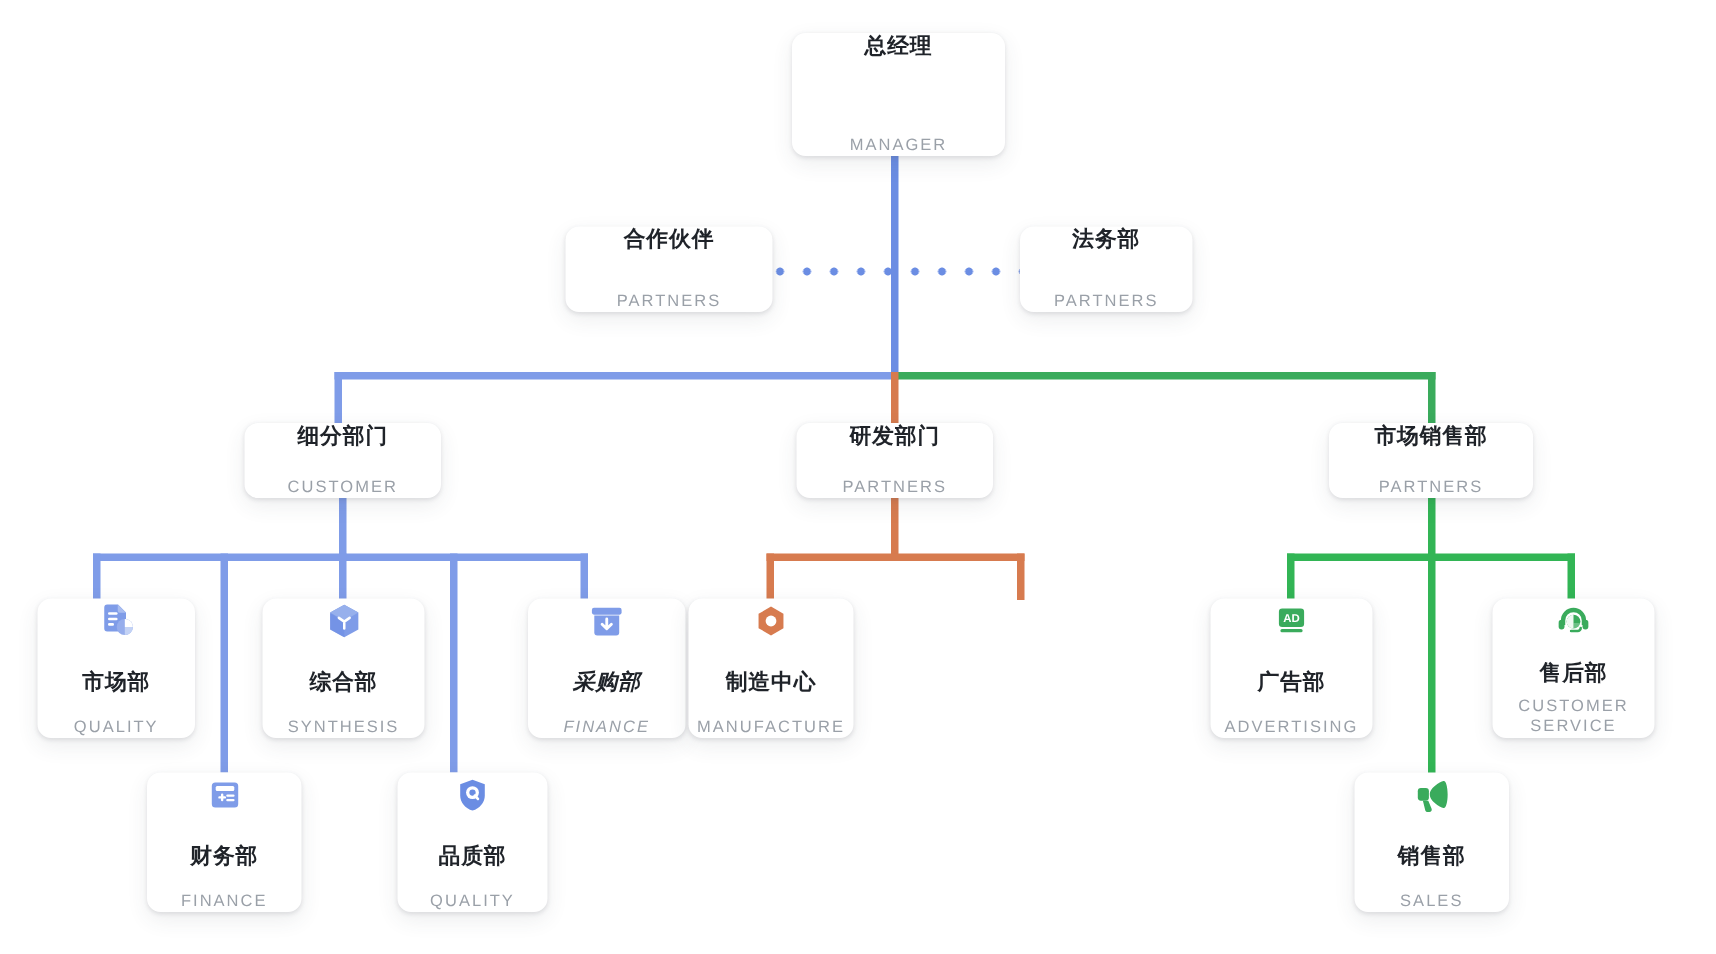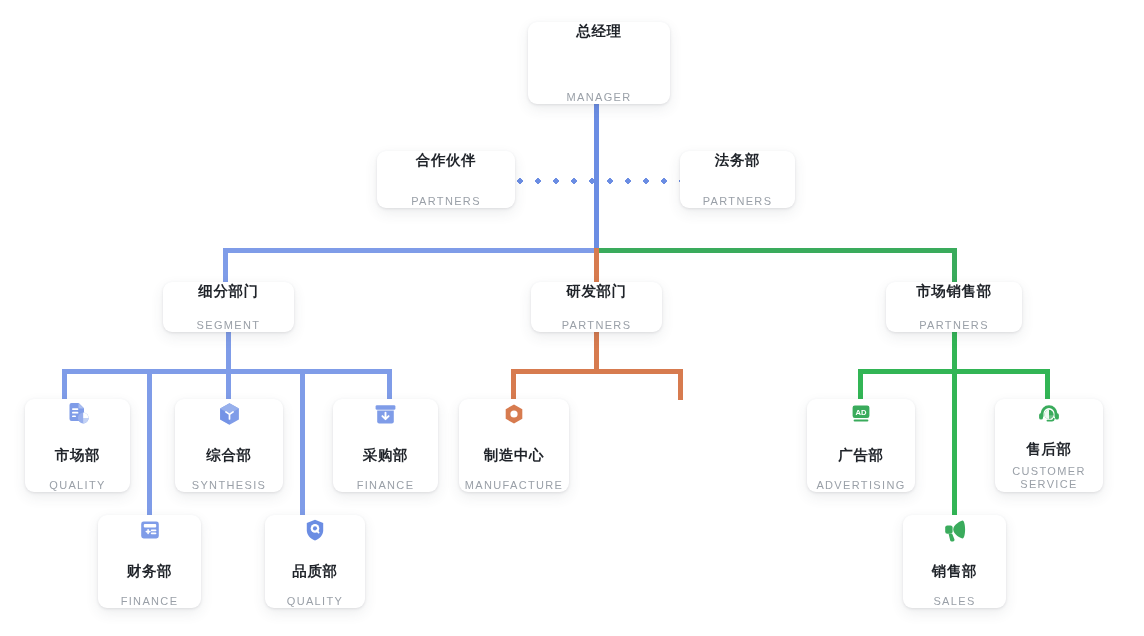--- a/index.html
+++ b/index.html
@@ -107,21 +107,21 @@
     <div class="en">PARTNERS</div>
   </div>
 
   <div class="node" style="left:680px;top:151px;width:115px;height:57px;">
     <div class="cn">法务部</div>
     <div class="en">PARTNERS</div>
   </div>
 
   <div class="node" style="left:163px;top:282px;width:131px;height:50px;">
     <div class="cn">细分部门</div>
-    <div class="en">SEGMENT</div>
+    <div class="en">CUSTOMER</div>
   </div>
 
   <div class="node" style="left:531px;top:282px;width:131px;height:50px;">
     <div class="cn">研发部门</div>
     <div class="en">PARTNERS</div>
   </div>
 
   <div class="node" style="left:886px;top:282px;width:136px;height:50px;">
     <div class="cn">市场销售部</div>
     <div class="en">PARTNERS</div>
@@ -151,21 +151,21 @@
         <path d="M13.5 2.2l9.4 5.2v11.2l-9.4 5.2-9.4-5.2V7.4z" fill="#7f9ce8"></path>
         <path d="M13.5 2.2l9.4 5.2-9.4 5.4-9.4-5.4z" fill="#97b0ec"></path>
         <path d="M13.5 13.2v10.6l-9.4-5.2V7.9z" fill="#6b8de3" fill-opacity=".55"></path>
         <path d="M13.5 13.4l-3.6-2.5M13.5 13.4l3.6-2.5M13.5 13.4v4.6" stroke="#fff" stroke-width="1.7" stroke-linecap="round" fill="none"></path>
       </svg>
     </div>
     <div class="cn">综合部</div>
     <div class="en">SYNTHESIS</div>
   </div>
 
-  <div class="node" style="left:333px;top:399px;width:105px;height:93px;">
+  <div class="node" style="left:352px;top:399px;width:105px;height:93px;font-style:italic;">
     <div class="ico">
       <svg width="27" height="27" viewBox="0 0 27 27">
         <rect x="3.6" y="4.2" width="19.8" height="4.6" rx="1.4" fill="#7f9ce8"></rect>
         <path d="M5.2 9.4h16.6v11.2a2 2 0 0 1-2 2H7.2a2 2 0 0 1-2-2z" fill="#7f9ce8"></path>
         <path d="M13.5 11.6v6.2M10.4 15.1l3.1 3.1 3.1-3.1" stroke="#fff" stroke-width="1.9" stroke-linecap="round" stroke-linejoin="round" fill="none"></path>
       </svg>
     </div>
     <div class="cn">采购部</div>
     <div class="en">FINANCE</div>
   </div>

